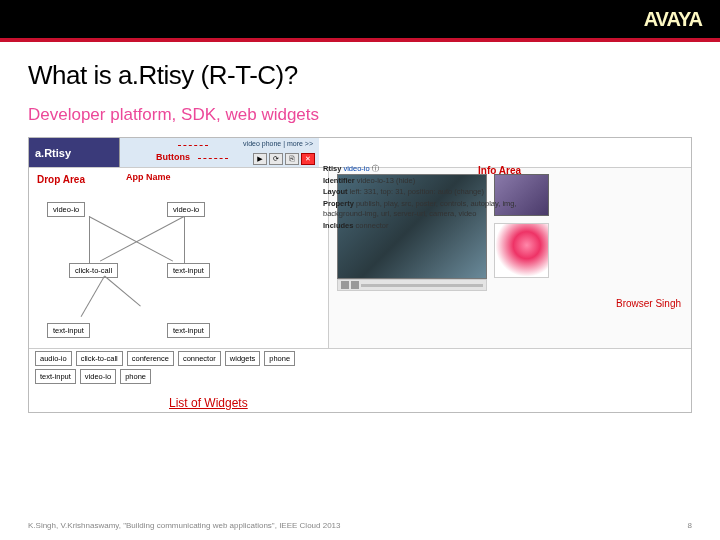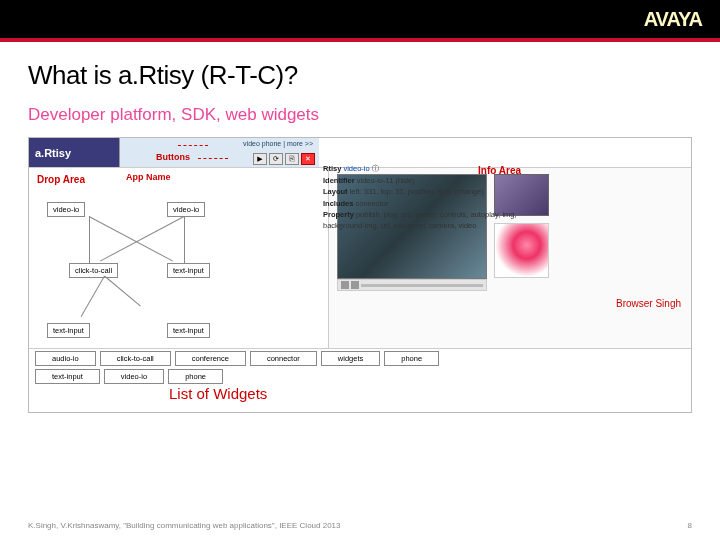--- a/index.html
+++ b/index.html
@@ -29,22 +29,22 @@
   .edge { position: absolute; background: #888; }
   .preview { flex: 1; position: relative; background: #fafafa; }
   .video-frame { position: absolute; left: 8px; top: 6px; width: 150px; height: 105px; border: 1px solid #777; background: linear-gradient(135deg,#4a6a7a 0%, #2a3a40 50%, #6a8a9a 100%); }
   .video-controls { position: absolute; left: 8px; top: 111px; width: 150px; height: 12px; background: #e4e4e4; border: 1px solid #ccc; display:flex; align-items:center; gap:2px; padding:0 3px;}
   .vc-btn { width:8px; height:8px; background:#999; }
   .small-video { position: absolute; left: 165px; top: 6px; width: 55px; height: 42px; border: 1px solid #666; background: linear-gradient(135deg,#8a7aaa,#4a3a6a); }
   .biology { position: absolute; left: 165px; top: 55px; width: 55px; height: 55px; border: 1px solid #ccc; background: radial-gradient(circle at 60% 40%, #f8a 0%, #e36 30%, #fff 70%); }
   .widgets-panel { height: 64px; border-top: 1px solid #ccc; padding: 2px 6px 4px 6px; position: relative; }
   .widgets-label { font-size: 8px; color: #555; margin-bottom: 3px; }
   .widget-row { display: flex; gap: 4px; margin-bottom: 3px; }
-  .widget-chip { border: 1px solid #888; padding: 2px 16px; font-size: 7.5px; background: #fff; }
-  .list-widgets-label { color: #c00; font-size: 15px; position: absolute; left: 140px; bottom: 10px; }
+  .widget-chip { border: 1px solid #888; padding: 2px 4px; font-size: 7.5px; background: #fff; }
+  .list-widgets-label { color: #c00; font-size: 12px; position: absolute; left: 140px; bottom: 2px; text-decoration: underline; }
   .browser-layout-label { color: #c00; font-size: 10px; position: absolute; right: 10px; top: -140px; }
   .info-area { position: absolute; right: 6px; bottom: 4px; width: 210px; font-size: 7.5px; color: #333; line-height: 1.4; }
   .info-area .row { margin-bottom: 1px; }
   .info-area .key { font-weight: bold; color: #222; }
   .info-area .link { color: #0645ad; }
   .info-area-label { color: #c00; font-size: 10px; position: absolute; right: 12px; top: 0; font-weight: bold; margin-left: 43px;}
   .info-block { position: relative; }
   .footer { position: absolute; bottom: 10px; left: 28px; right: 28px; display: flex; justify-content: space-between; font-size: 8px; color: #888; }
 </style>
 </head>
@@ -103,24 +103,24 @@
           <div class="vc-btn"></div>
           <div style="flex:1; height:3px; background:#bbb;"></div>
         </div>
         <div class="small-video"></div>
         <div class="biology"></div>
         <div class="browser-layout-label" style="top:130px;">Browser Singh</div>
 
         <div class="info-area info-block">
           <span class="info-area-label">Info Area</span>
           <div class="row"><span class="key">Rtisy</span> <span class="link">video-io</span> ⓘ</div>
-          <div class="row"><span class="key">Identifier</span> <span>video-io-11 (hide)</span></div>
+          <div class="row"><span class="key">Identifier</span> <span>video-io-13 (hide)</span></div>
           <div class="row"><span class="key">Layout</span> <span>left: 331, top: 31, position: auto (change)</span></div>
+          <div class="row"><span class="key">Property</span> <span>publish, play, src, poster, controls, autoplay, img, background-img, url, server-url, camera, video</span></div>
           <div class="row"><span class="key">Includes</span> <span>connector</span></div>
-          <div class="row"><span class="key">Property</span> <span>publish, play, src, poster, controls, autoplay, img, background-img, url, server-url, camera, video</span></div>
         </div>
       </div>
     </div>
 
     <div class="widgets-panel">
       <div class="widget-row">
         <span class="widget-chip">audio-io</span>
         <span class="widget-chip">click-to-call</span>
         <span class="widget-chip">conference</span>
         <span class="widget-chip">connector</span>

